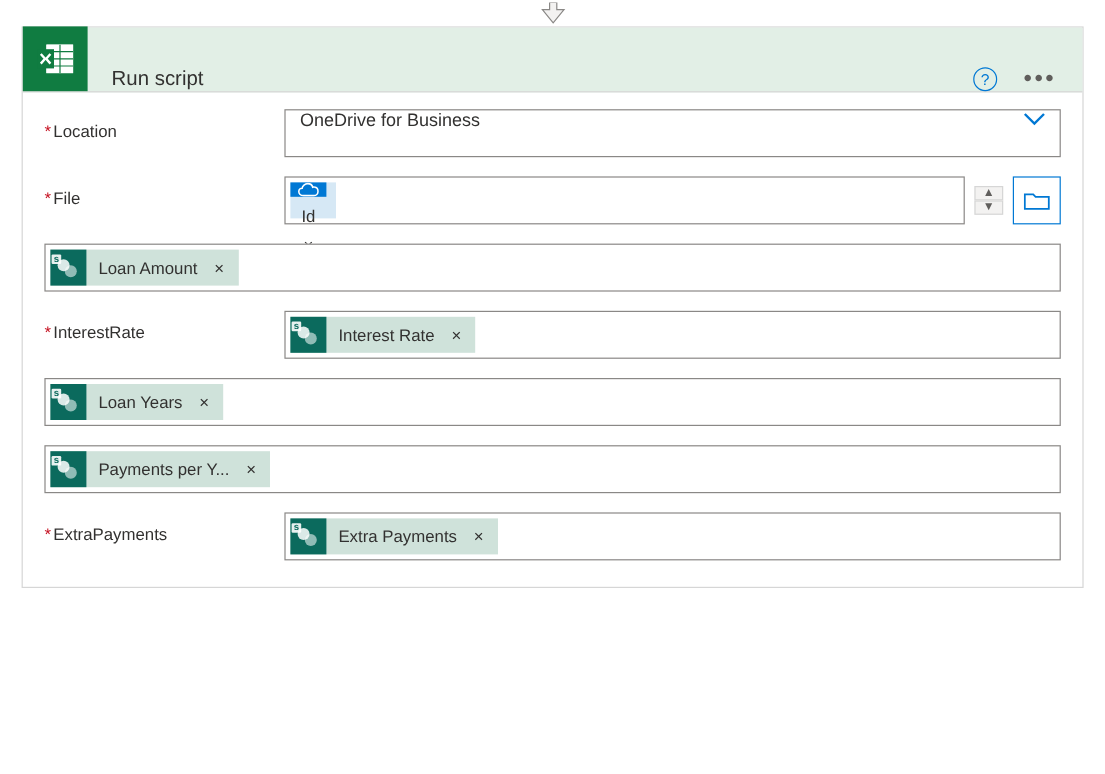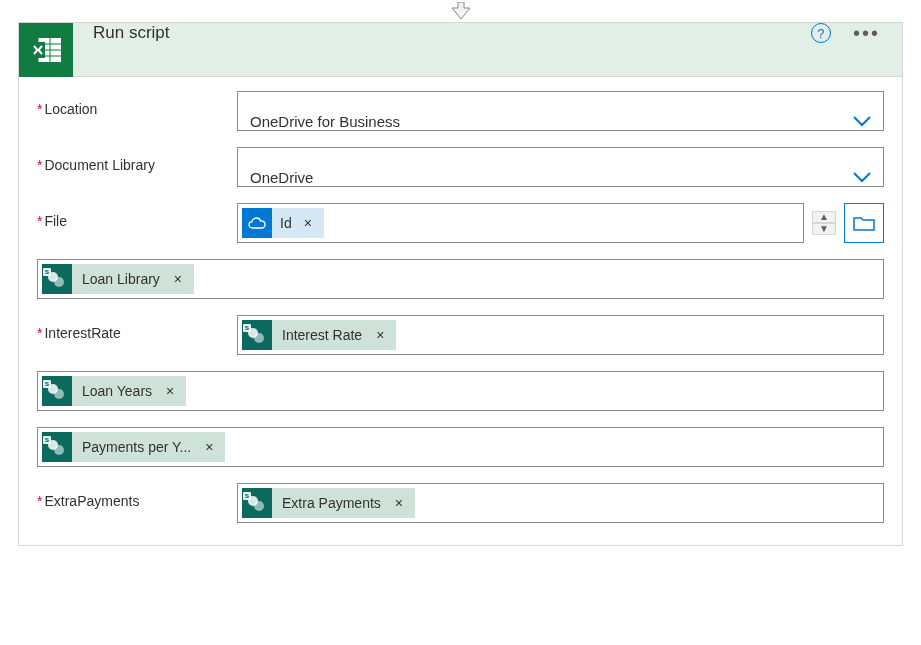--- a/index.html
+++ b/index.html
@@ -23,21 +23,21 @@
   .card {
     position: absolute;
     left: 18px;
     top: 22px;
     width: 885px;
     border: 1px solid #d6d6d6;
     background: #ffffff;
   }
   .card-header {
     display: flex;
-    align-items: flex-start;
+    align-items: flex-end;
     height: 54px;
     background: #e2efe6;
     border-bottom: 1px solid #d6d6d6;
   }
   .app-icon {
     width: 54px;
     height: 54px;
     background: #107c41;
     display: flex;
     align-items: center;
@@ -93,21 +93,21 @@
     padding-top: 10px;
     font-size: 14px;
     color: #323130;
   }
   .req { color: #c50f1f; margin-right: 2px; }
   .field-value { flex: 1; }
   .select-box {
     height: 40px;
     border: 1px solid #8a8886;
     display: flex;
-    align-items: flex-end;
+    align-items: flex-start;
     padding: 0 12px;
     cursor: pointer;
     background: #fff;
   }
   .select-box .text { flex: 1; font-size: 15px; }
   .chevron-down {
     color: #0078d4;
   }
   .file-row {
     display: flex;
@@ -124,20 +124,21 @@
     background: #fff;
   }
   .token {
     display: inline-flex;
     align-items: center;
     background: #d6e8f5;
     height: 30px;
     padding: 0 8px 0 0;
     gap: 8px;
     font-size: 14px;
+    flex-direction: column;
   }
   .token-icon-box {
     width: 30px;
     height: 30px;
     background: #0078d4;
     display: flex;
     align-items: center;
     justify-content: center;
     color: #fff;
   }
@@ -266,33 +267,20 @@
           <span class="text">OneDrive for Business</span>
           <span class="chevron-down">
             <svg width="18" height="12" viewBox="0 0 18 12">
                 <path d="M1 2 L9 10 L17 2" stroke="#0078d4" stroke-width="2" fill="none"></path>
               </svg>
           </span>
         </div>
       </div>
     </div>
 
-    <div class="field-row">
-      <div class="field-label"><span class="req">*</span><span>Document Library</span></div>
-      <div class="field-value">
-        <div class="select-box">
-          <span class="text">OneDrive</span>
-          <span class="chevron-down">
-            <svg width="18" height="12" viewBox="0 0 18 12">
-                <path d="M1 2 L9 10 L17 2" stroke="#0078d4" stroke-width="2" fill="none"></path>
-              </svg>
-          </span>
-        </div>
-      </div>
-    </div>
 
     <div class="field-row">
       <div class="field-label"><span class="req">*</span><span>File</span></div>
       <div class="field-value">
         <div class="file-row">
           <div class="file-input">
             <span class="token">
               <span class="token-icon-box">
                 <svg width="18" height="12" viewBox="0 0 18 12">
                     <path d="M5 11 C2 11 1 9 1 7.5 C1 6 2.3 4.8 3.8 4.8 C4 3 6 1 8.5 1 C11 1 12.3 2.8 12.6 4 C13 3.8 13.5 3.8 14 3.9 C16 4.2 17 6 17 7.5 C17 9.5 15.5 11 13.5 11 Z" fill="none" stroke="#fff" stroke-width="1.3"></path>
@@ -317,21 +305,21 @@
 
 
     <div class="field-row">
       <div class="field-value">
         <div class="param-input">
           <span class="token-green">
             <span class="token-green-icon">
                 <span class="sp-glyph"></span>
                 <span class="sp-s">s</span>
               </span>
-            <span>Loan Library</span>
+            <span>Loan Amount</span>
             <span class="token-remove">×</span>
           </span>
         </div>
       </div>
     </div>
 
     <div class="field-row">
       <div class="field-label"><span class="req">*</span><span>InterestRate</span></div>
       <div class="field-value">
         <div class="param-input">

